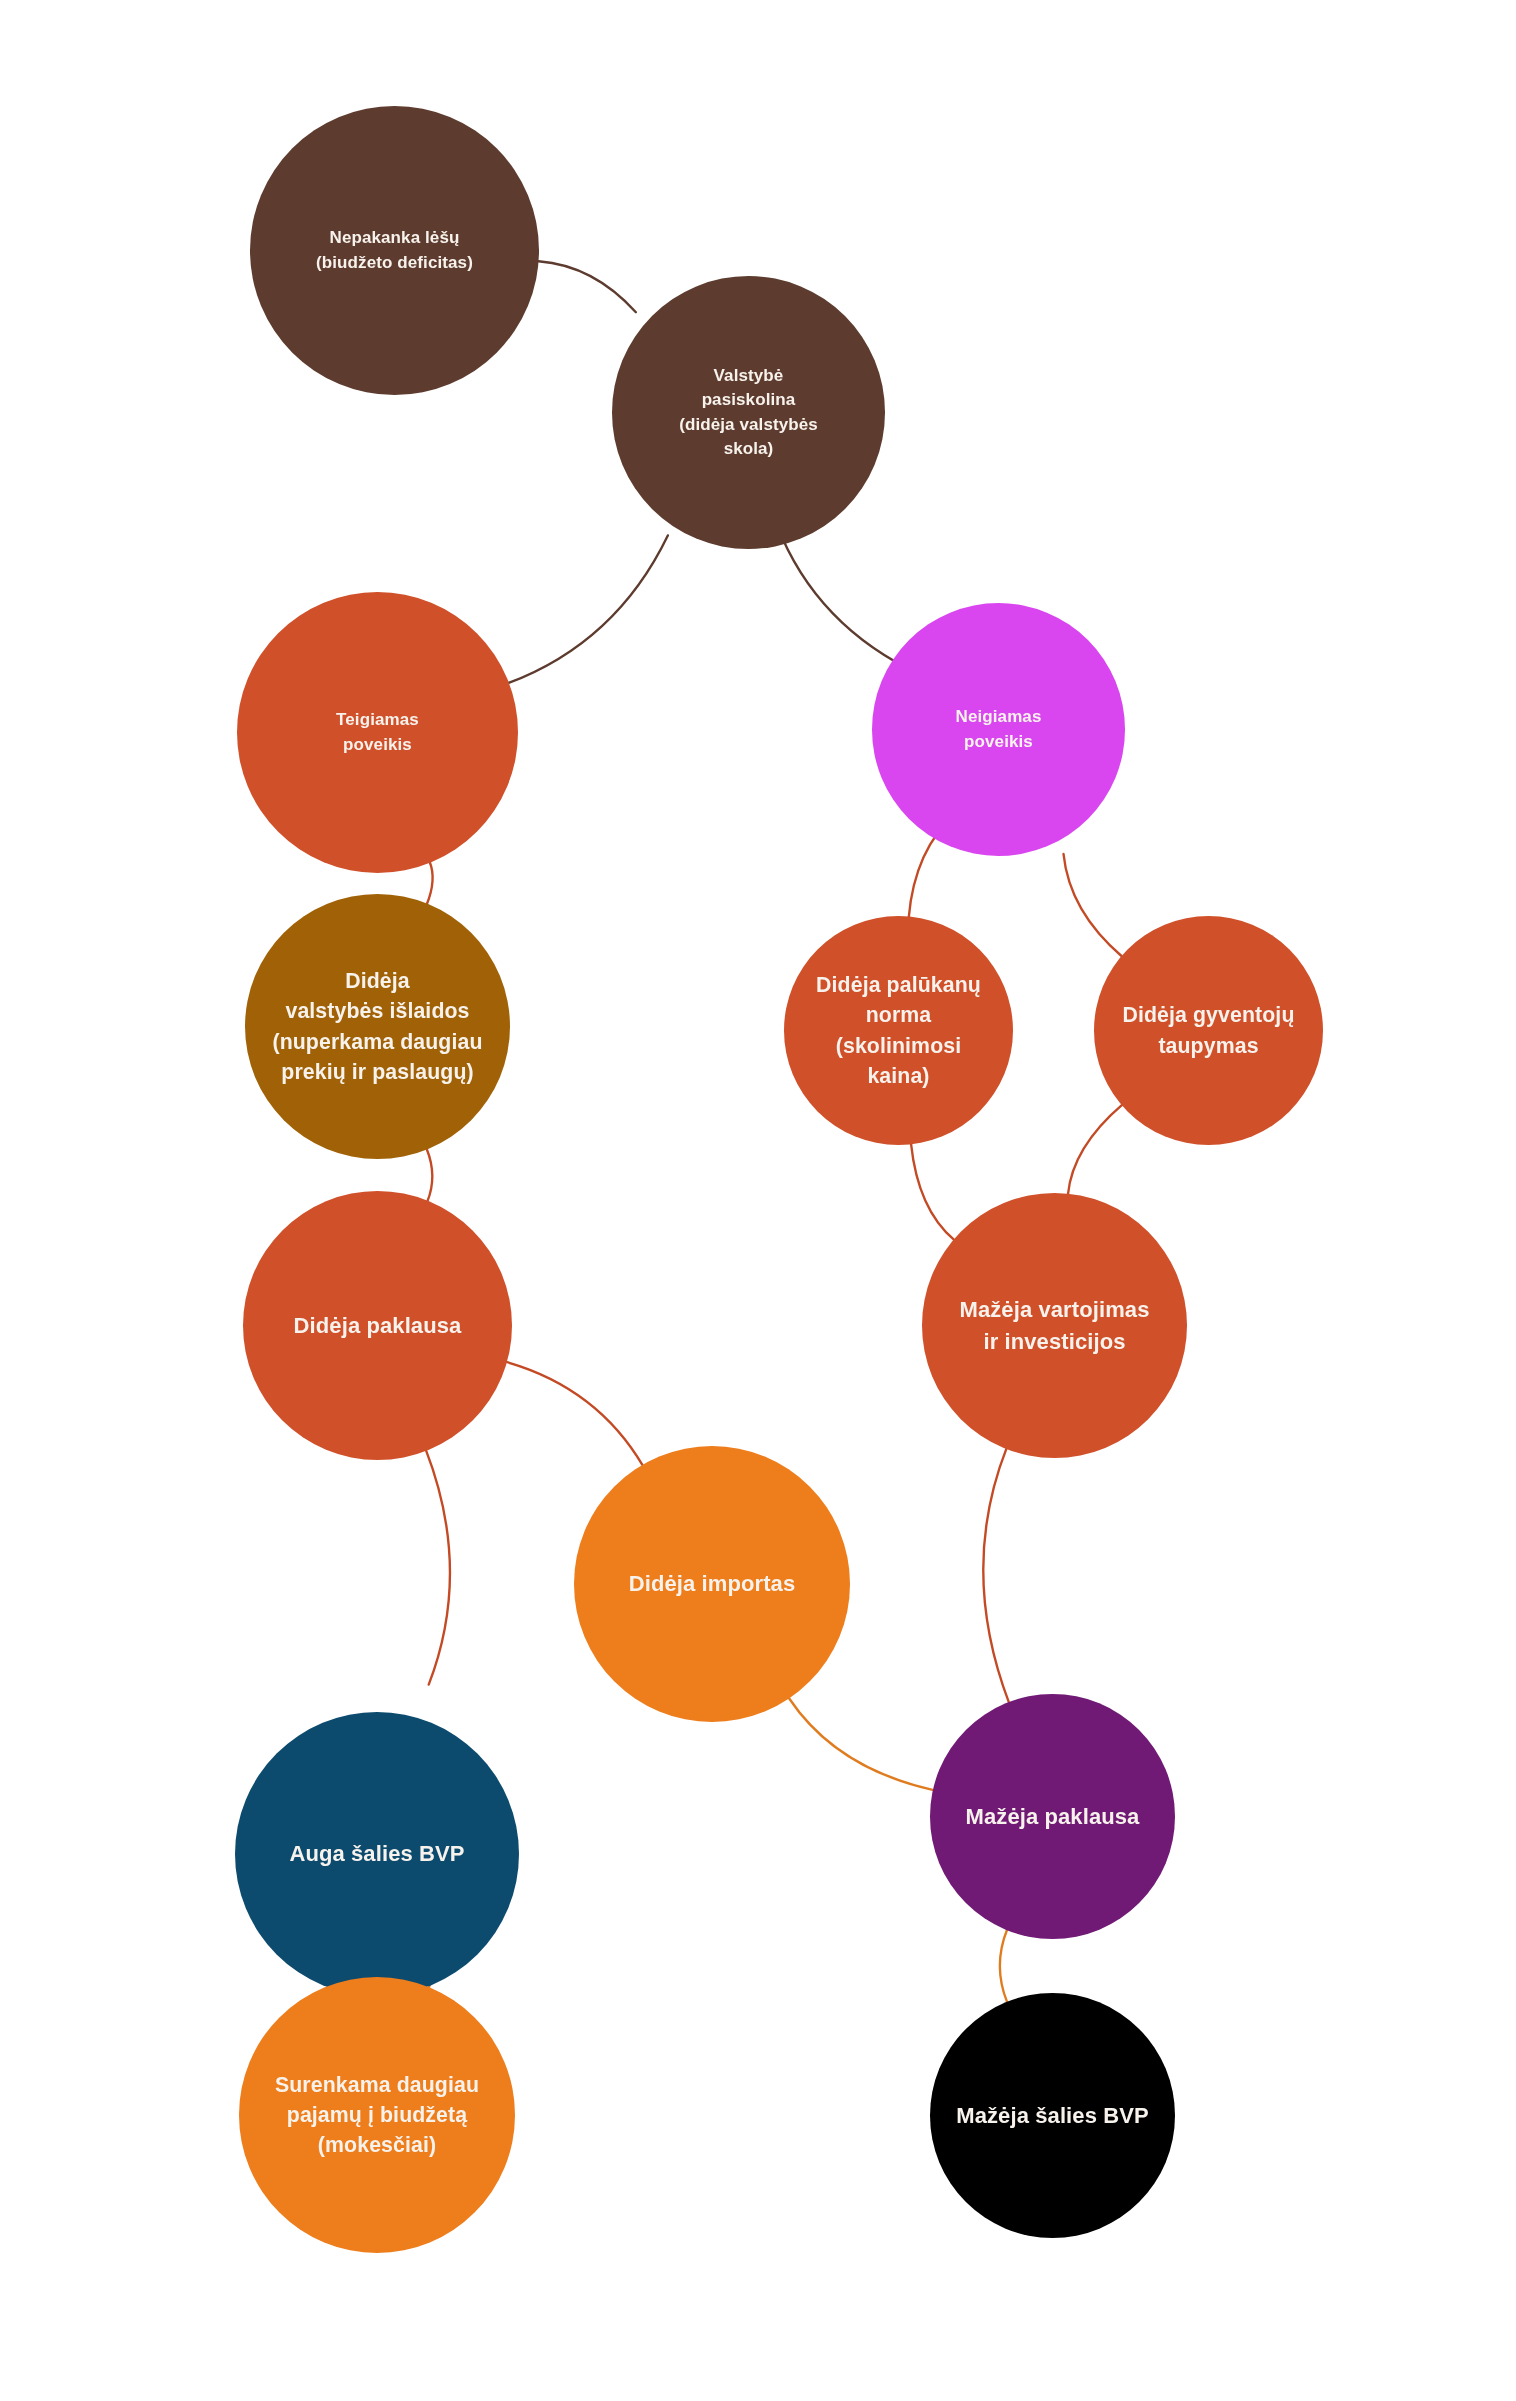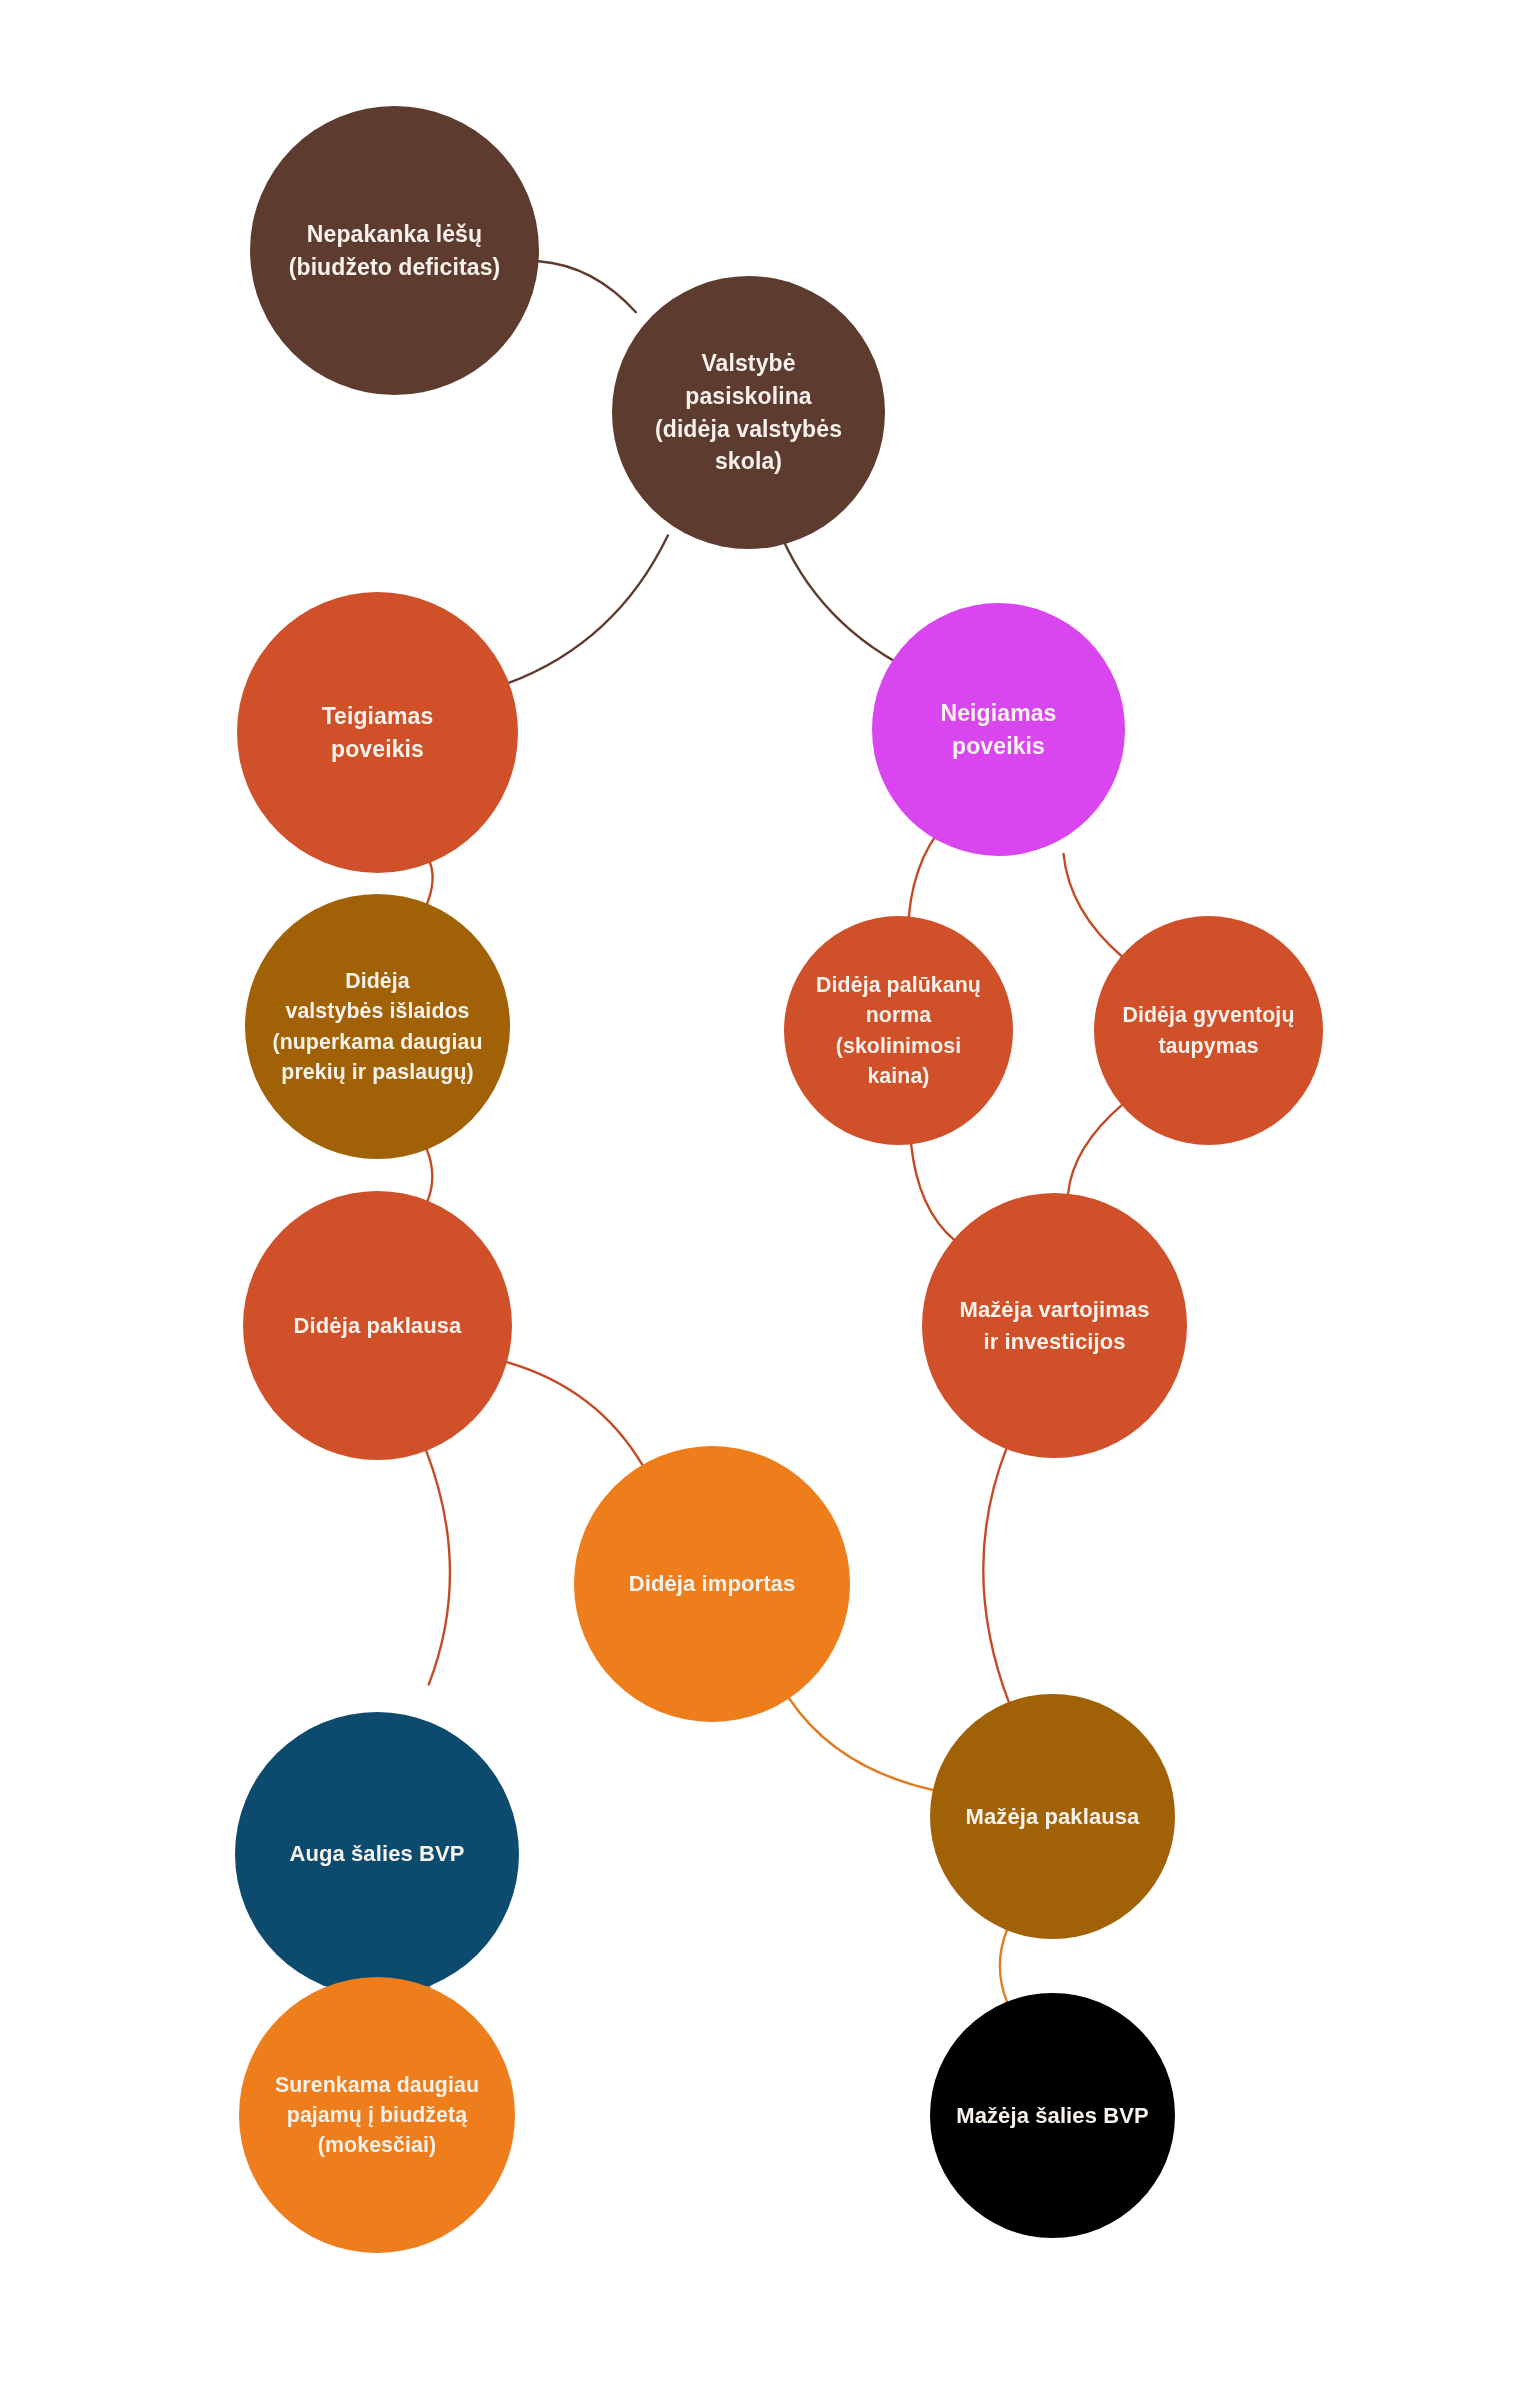--- a/index.html
+++ b/index.html
@@ -38,21 +38,21 @@
     z-index: 2;
   }
   .node-label {
     display: block;
     white-space: pre-line;
     line-height: 1.42;
     font-weight: 700;
     letter-spacing: 0.1px;
     padding: 0 4.7px;
   }
-  .lbl-xl { font-size: 23px; }
+  .lbl-xl { font-size: 17px; }
   .lbl-lg { font-size: 22px; }
   .lbl-md { font-size: 21.3px; }
 </style>
 </head>
 <body>
 
 <div id="canvas">
   <svg id="edges" viewBox="0 0 1920 3040" width="1517" height="2401" xmlns="http://www.w3.org/2000/svg">
       <path d="M 681.4816169881209 330.7267146607257 Q 751.2 336 804.749582772225 395.32329371093647" fill="none" stroke="#5D3B2E" stroke-width="3" stroke-linecap="round"></path>
       <path d="M 845.2201774683529 677.8934412495744 Q 779.8 813.4 643.6534447421062 864.6466821646677" fill="none" stroke="#5D3B2E" stroke-width="3" stroke-linecap="round"></path>
@@ -111,21 +111,21 @@
       <div class="node" style="left: 922px; top: 1193px; width: 265px; height: 265px; background: rgb(208, 80, 42);">
         <span class="node-label lbl-lg">Mažėja vartojimas
 ir investicijos</span>
       </div>
       <div class="node" style="left: 574px; top: 1446px; width: 276px; height: 276px; background: rgb(238, 125, 28);">
         <span class="node-label lbl-lg">Didėja importas</span>
       </div>
       <div class="node" style="left: 235px; top: 1712px; width: 284px; height: 284px; background: #0c4a6e;">
         <span class="node-label lbl-lg">Auga šalies BVP</span>
       </div>
-      <div class="node" style="left: 930px; top: 1694px; width: 245px; height: 245px; background: #a16207; text-align: center;">
+      <div class="node" style="left: 930px; top: 1694px; width: 245px; height: 245px; background: #701a75; text-align: center;">
         <span class="node-label lbl-lg">Mažėja paklausa</span>
       </div>
       <div class="node" style="left: 239px; top: 1977px; width: 276px; height: 276px; background: rgb(238, 125, 28);">
         <span class="node-label lbl-md">Surenkama daugiau
 pajamų į biudžetą
 (mokesčiai)</span>
       </div>
       <div class="node" style="left: 930px; top: 1993px; width: 245px; height: 245px; background: #000000;">
         <span class="node-label lbl-lg">Mažėja šalies BVP</span>
       </div>

